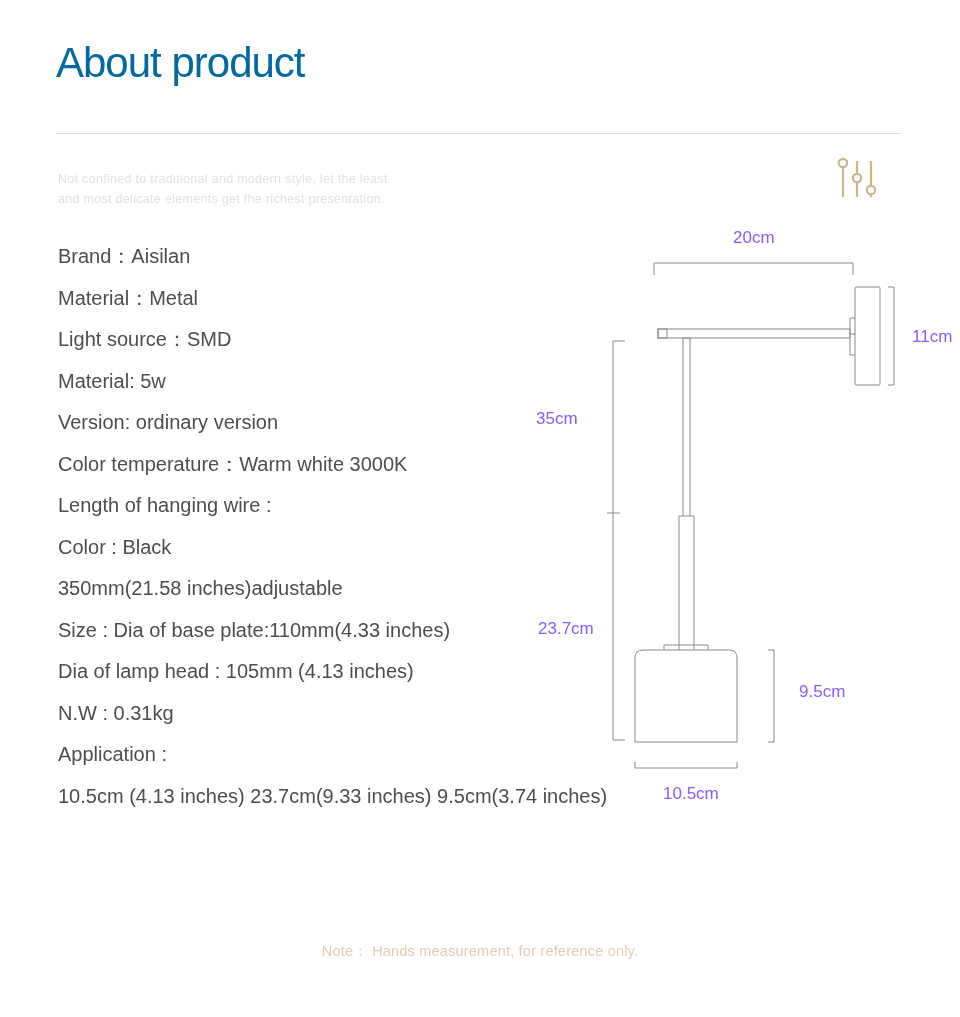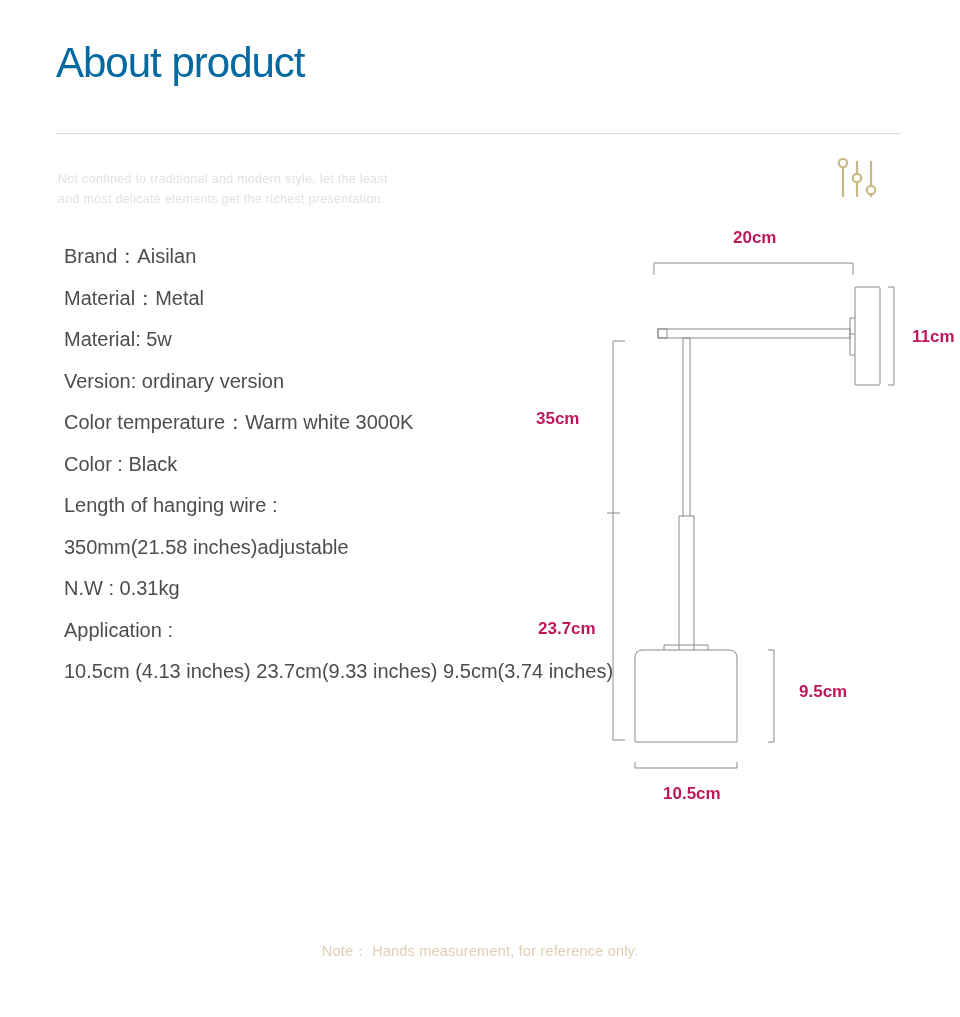--- a/index.html
+++ b/index.html
@@ -52,21 +52,21 @@
     position: absolute;
     left: 836px;
     top: 155px;
     width: 46px;
     height: 48px;
   }
 
   
   .spec-list {
     position: absolute;
-    left: 64px;
+    left: 58px;
     top: 236px;
     width: 600px;
   }
   .spec-line {
     font-size: 20px;
     line-height: 41.5px;
     color: #4d4d4d;
     white-space: nowrap;
     font-weight: 300;
   }
@@ -88,23 +88,23 @@
     position: absolute;
     left: 0;
     top: 0;
     width: 960px;
     height: 1017px;
     pointer-events: none;
   }
   .dim-label {
     position: absolute;
     font-size: 17px;
-    color: #be185d;
+    color: #8b5cf6;
     white-space: nowrap;
-    font-weight: 700;
+    font-weight: 400;
   }
   #dim-20cm   { left: 733px; top: 228px; }
   #dim-11cm   { left: 912px; top: 327px; }
   #dim-35cm   { left: 536px; top: 409px; }
   #dim-237cm  { left: 538px; top: 619px; }
   #dim-95cm   { left: 799px; top: 682px; text-align: right; }
   #dim-105cm  { left: 663px; top: 784px; }
 </style>
 </head>
 <body>
@@ -124,26 +124,29 @@
       <circle cx="7" cy="8" r="4.2" fill="#ffffff"></circle>
       <circle cx="21" cy="23" r="4.2" fill="#ffffff"></circle>
       <circle cx="35" cy="35" r="4.2" fill="#ffffff"></circle>
     </g>
   </svg>
 </div>
 
 <div class="spec-list">
   <div class="spec-line">Brand：Aisilan</div>
   <div class="spec-line">Material：Metal</div>
+  <div class="spec-line">Light source：SMD</div>
   <div class="spec-line">Material: 5w</div>
   <div class="spec-line">Version: ordinary version</div>
   <div class="spec-line">Color temperature：Warm white 3000K</div>
+  <div class="spec-line">Length of hanging wire :</div>
   <div class="spec-line">Color : Black</div>
-  <div class="spec-line">Length of hanging wire :</div>
   <div class="spec-line">350mm(21.58 inches)adjustable</div>
+  <div class="spec-line">Size : Dia of base plate:110mm(4.33 inches)</div>
+  <div class="spec-line">Dia of lamp head : 105mm (4.13 inches)</div>
   <div class="spec-line">N.W : 0.31kg</div>
   <div class="spec-line">Application :</div>
   <div class="spec-line">10.5cm (4.13 inches)  23.7cm(9.33 inches) 9.5cm(3.74 inches)</div>
 </div>
 
 <div class="drawing">
 
   <svg width="960" height="1017" viewBox="0 0 960 1017">
     <g stroke="#8a8a8a" stroke-width="1" fill="none" shape-rendering="geometricPrecision">
 

